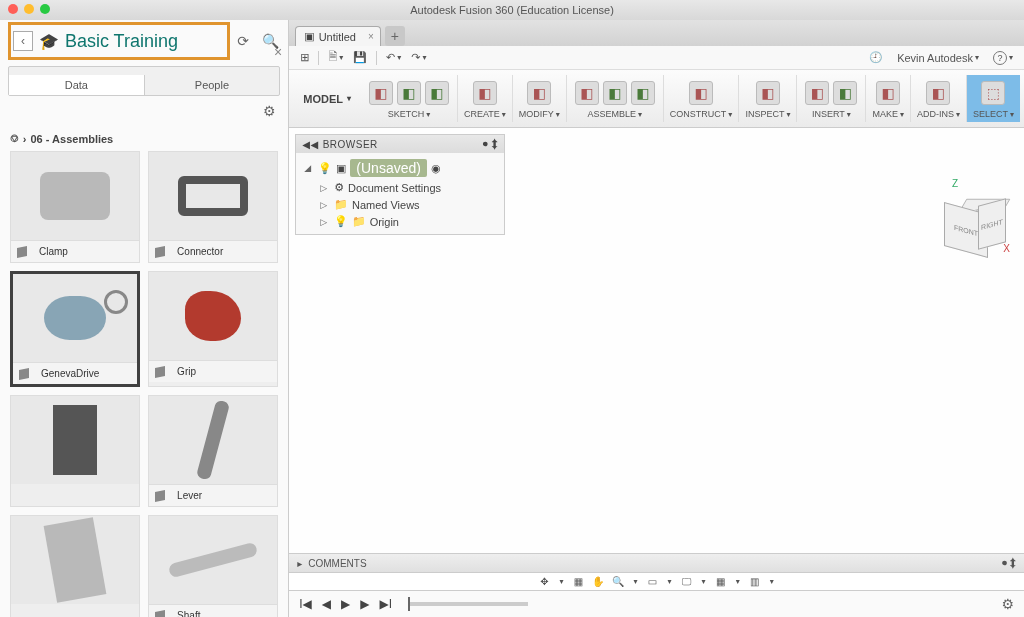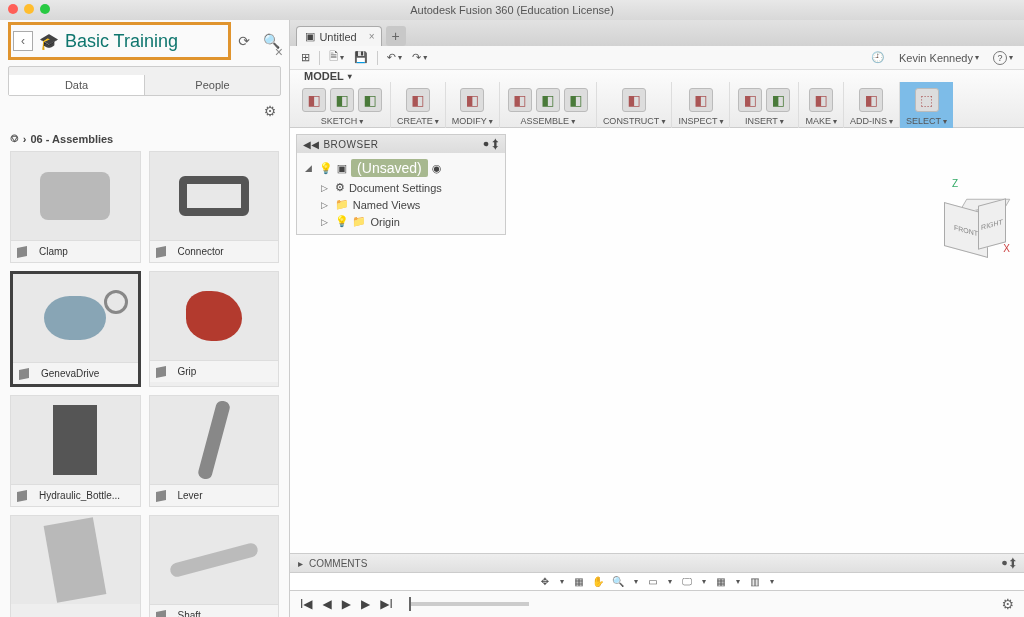--- a/index.html
+++ b/index.html
@@ -45,21 +45,21 @@
 .doc-tab { background:#f5f5f5; border:1px solid #aaa; border-bottom:none; border-radius:4px 4px 0 0; padding:3px 24px 3px 8px; font-size:11px; color:#444; position:relative; display:flex; align-items:center; gap:4px; margin-top:2px; }
 .doc-tab .close-x { position:absolute; right:6px; color:#888; font-size:10px; cursor:pointer; }
 .add-tab { width:20px; height:20px; background:#c8c8c8; margin-left:4px; display:flex; align-items:center; justify-content:center; color:#666; border-radius:3px; cursor:pointer; font-size:14px; }
 .panel-close-x { position:absolute; right:6px; top:24px; color:#888; font-size:14px; cursor:pointer; }
 
 .quick-toolbar { height:24px; background:#f8f8f8; border-bottom:1px solid #ddd; display:flex; align-items:center; padding:0 8px; gap:4px; font-size:11px; color:#555; }
 .qt-sep { width:1px; height:14px; background:#ccc; margin:0 2px; }
 .qt-btn { display:flex; align-items:center; gap:2px; cursor:pointer; padding:2px 3px; }
 .qt-right { margin-left:auto; display:flex; align-items:center; gap:8px; }
 
-.ribbon { height:58px; background:linear-gradient(#fcfcfc,#ebebeb); border-bottom:1px solid #ccc; display:flex; align-items:flex-start; padding:0 4px;flex-direction:column; }
+.ribbon { height:58px; background:linear-gradient(#fcfcfc,#ebebeb); border-bottom:1px solid #ccc; display:flex; align-items:center; padding:0 4px; }
 .model-dd { display:flex; align-items:center; padding:0 10px; font-size:11px; font-weight:bold; color:#444; cursor:pointer; gap:4px; }
 .ribbon-group { display:flex; flex-direction:column; align-items:center; justify-content:flex-end; padding:2px 6px 3px; border-right:1px solid #ddd; }
 .ribbon-group:last-child{border-right:none;}
 .ribbon-icons { display:flex; gap:4px; padding:4px 2px; }
 .ribbon-icon { width:24px; height:24px; background:#ddd; border:1px solid #bbb; border-radius:3px; display:flex; align-items:center; justify-content:center; font-size:14px; color:#4a7a3a; }
 .ribbon-icon.cube { color:#a55; }
 .ribbon-label { font-size:9px; color:#555; display:flex; align-items:center; gap:2px; cursor:pointer; white-space:nowrap; }
 .select-group { background:#7dbce8; }
 
 .viewport { flex:1; background:#fefefe; position:relative; }
@@ -190,24 +190,20 @@
           </div>
           <div class="asset-label">
             <span class="part-icon"></span>
             <span>Grip</span>
           </div>
         </div>
         <div class="asset-card">
           <div class="asset-thumb">
             <div class="shape-bottle"></div>
           </div>
-          <div class="asset-label">
-            <span class="part-icon"></span>
-            <span>Hydraulic_Bottle...</span>
-          </div>
         </div>
         <div class="asset-card">
           <div class="asset-thumb">
             <div class="shape-lever"></div>
           </div>
           <div class="asset-label">
             <span class="part-icon"></span>
             <span>Lever</span>
           </div>
         </div>
@@ -260,21 +256,21 @@
       <div class="qt-btn">
           <span>↷</span>
           <span class="caret">▾</span>
         </div>
 
       <div class="qt-right">
         <div class="qt-btn">
             <span>🕘</span>
           </div>
         <div class="qt-btn">
-            <span>Kevin Kennedy</span>
+            <span>Kevin Autodesk</span>
             <span class="caret">▾</span>
           </div>
         <div class="qt-btn">
             <span style="display:inline-flex;width:14px;height:14px;border:1px solid #777;border-radius:50%;align-items:center;justify-content:center;font-size:9px;">?</span>
             <span class="caret">▾</span>
           </div>
       </div>
     </div>
 
     <div class="ribbon">

